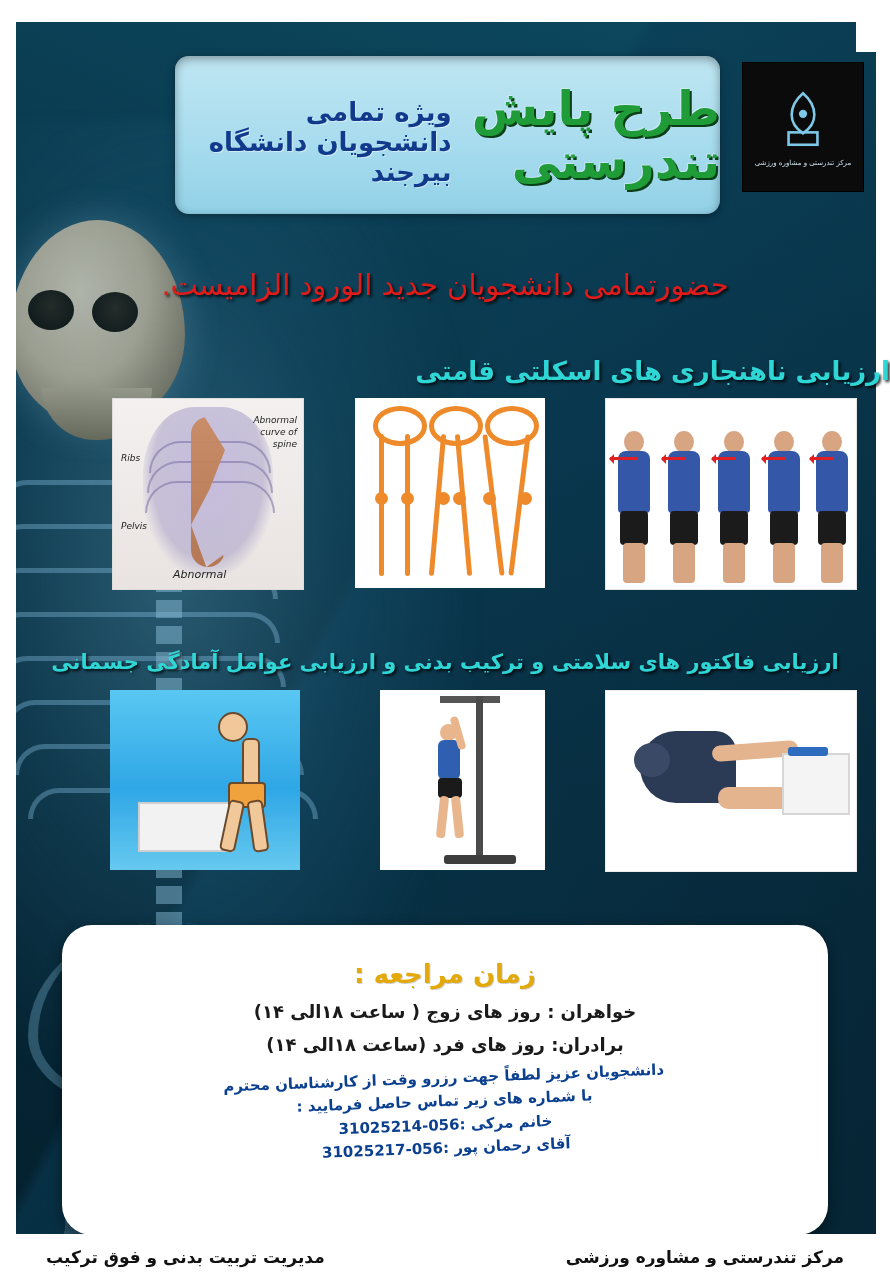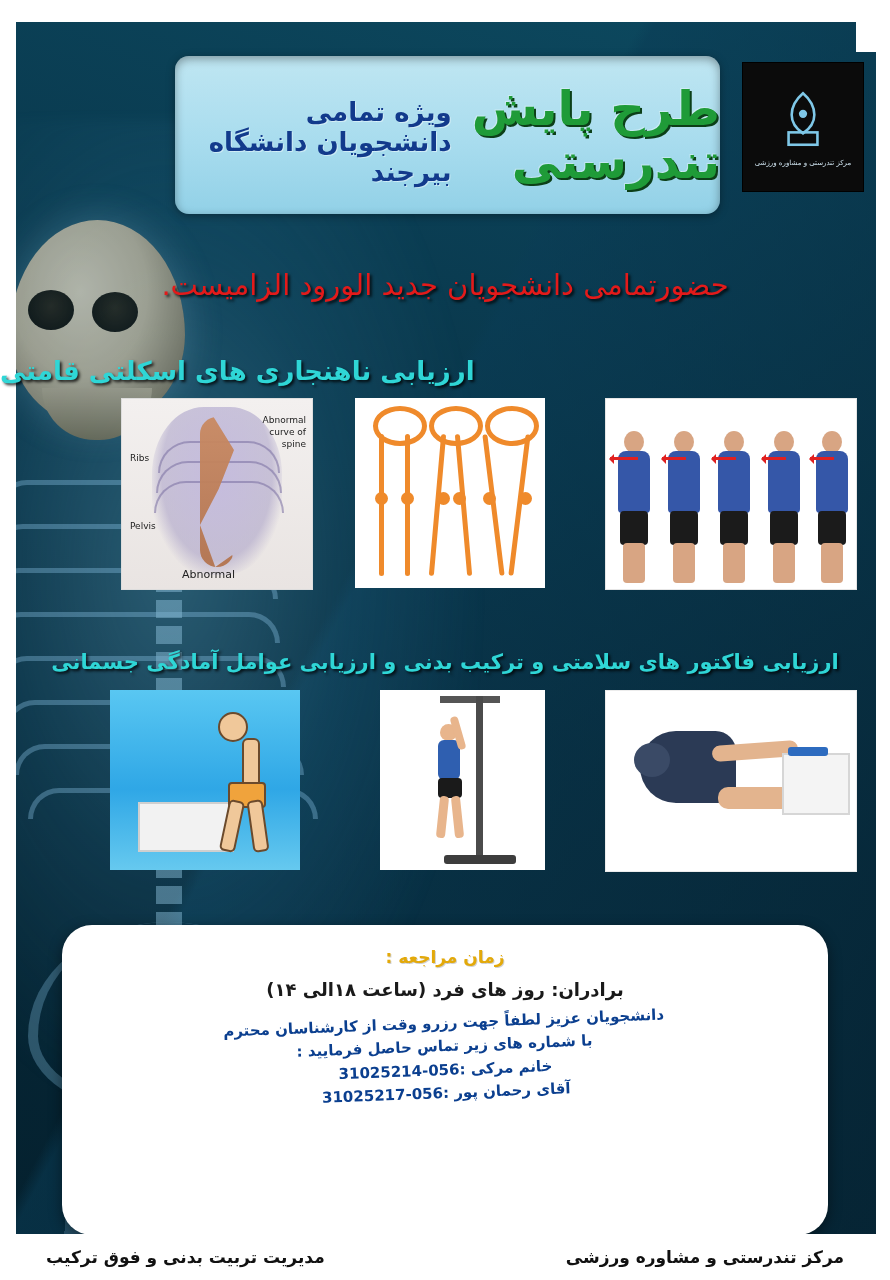--- a/index.html
+++ b/index.html
@@ -122,38 +122,38 @@
     text-shadow:1px 1px 0 rgba(255,255,255,.45);
   }
 
   
   .headline{
     position:absolute;left:0;right:0;top:268px;text-align:center;
     font-size:29px;font-weight:normal;color:#e31a1a;
     text-shadow:2px 2px 3px rgba(0,0,0,.85);
   }
   .sec1-title{
-    position:absolute;left:0;right:0;top:356px;text-align:left;
+    position:absolute;left:0;right:0;top:356px;text-align:right;
     font-size:26px;font-weight:bold;color:#2fd6d6;
     text-shadow:2px 2px 3px rgba(0,0,0,.8);
   }
   .sec2-title{
     position:absolute;left:0;right:0;top:650px;text-align:center;
     font-size:21px;font-weight:bold;color:#2fd6d6;
     text-shadow:2px 2px 3px rgba(0,0,0,.8);
   }
 
   
   .imgrow1{position:absolute;left:0;top:398px;width:890px;height:190px;}
   .ph{position:absolute;background:#fff;overflow:hidden;}
   .ph .lbl{position:absolute;font-size:9px;color:#222;}
 
   
-  #img-scoliosis{left:121px;top:0;width:190px;height:190px;border:1px solid #ddd;
-    background:linear-gradient(#f3f0ef,#e9e4e2);}
+  #img-scoliosis{left:112px;top:0;width:190px;height:190px;border:1px solid #ddd;
+    background:linear-gradient(#f3f0ef,#e9e4e2);font-style:italic;}
   .spine-curve{
     position:absolute;left:78px;top:18px;width:34px;height:150px;
     background:linear-gradient(180deg,#c98a62,#b3744f);
     border-radius:18px;
     clip-path:polygon(40% 0,100% 22%,55% 48%,0 72%,45% 100%,95% 92%,100% 100%,0 100%,0 0);
     opacity:.95;
   }
   .torso-shade{
     position:absolute;left:30px;top:8px;width:130px;height:168px;
     background:radial-gradient(ellipse at 50% 40%, rgba(190,180,220,.85), rgba(150,140,190,.45) 60%, rgba(255,255,255,0) 75%);
@@ -211,21 +211,21 @@
 
   
   .info-card{
     position:absolute;left:62px;top:925px;width:766px;height:310px;
     background:#ffffff;border-radius:30px;
     box-shadow:0 4px 14px rgba(0,0,0,.45);
     padding:14px 28px 10px;box-sizing:border-box;
     text-align:center;
   }
   .info-time-title{
-    color:#e3a90a;font-size:17px;font-weight:bold;margin-top:8px;
+    color:#e3a90a;font-size:26px;font-weight:bold;margin-top:20px;
     text-shadow:1px 1px 0 rgba(0,0,0,.18);
   }
   .info-line{
     color:#1a1a1a;font-size:18px;font-weight:bold;margin-top:12px;
   }
   .info-addr{
     color:#d11f1f;font-size:21px;font-weight:bold;margin-top:16px;
     text-shadow:1px 1px 0 rgba(0,0,0,.15);
   }
   .notice{
@@ -419,20 +419,21 @@
       <div class="sr-head"></div>
       <div class="sr-arm"></div>
       <div class="sr-legs"></div>
       <div class="sr-box"></div>
       <div class="sr-slider"></div>
     </div>
   </div>
 
   <div class="info-card">
     <div class="info-time-title">زمان مراجعه :</div>
+    <div class="info-line">خواهران : روز های زوج ( ساعت ۱۸الی ۱۴)</div>
     <div class="info-line">برادران: روز های فرد (ساعت ۱۸الی ۱۴)</div>
     <div class="notice">
       <div>دانشجویان عزیز لطفاً جهت رزرو وقت از کارشناسان محترم</div>
       <div>با شماره های زیر تماس حاصل فرمایید :</div>
       <div class="ph-num">خانم مرکی :056-31025214</div>
       <div class="ph-num">آقای رحمان پور :056-31025217</div>
     </div>
   </div>
 
   <div class="footer">

